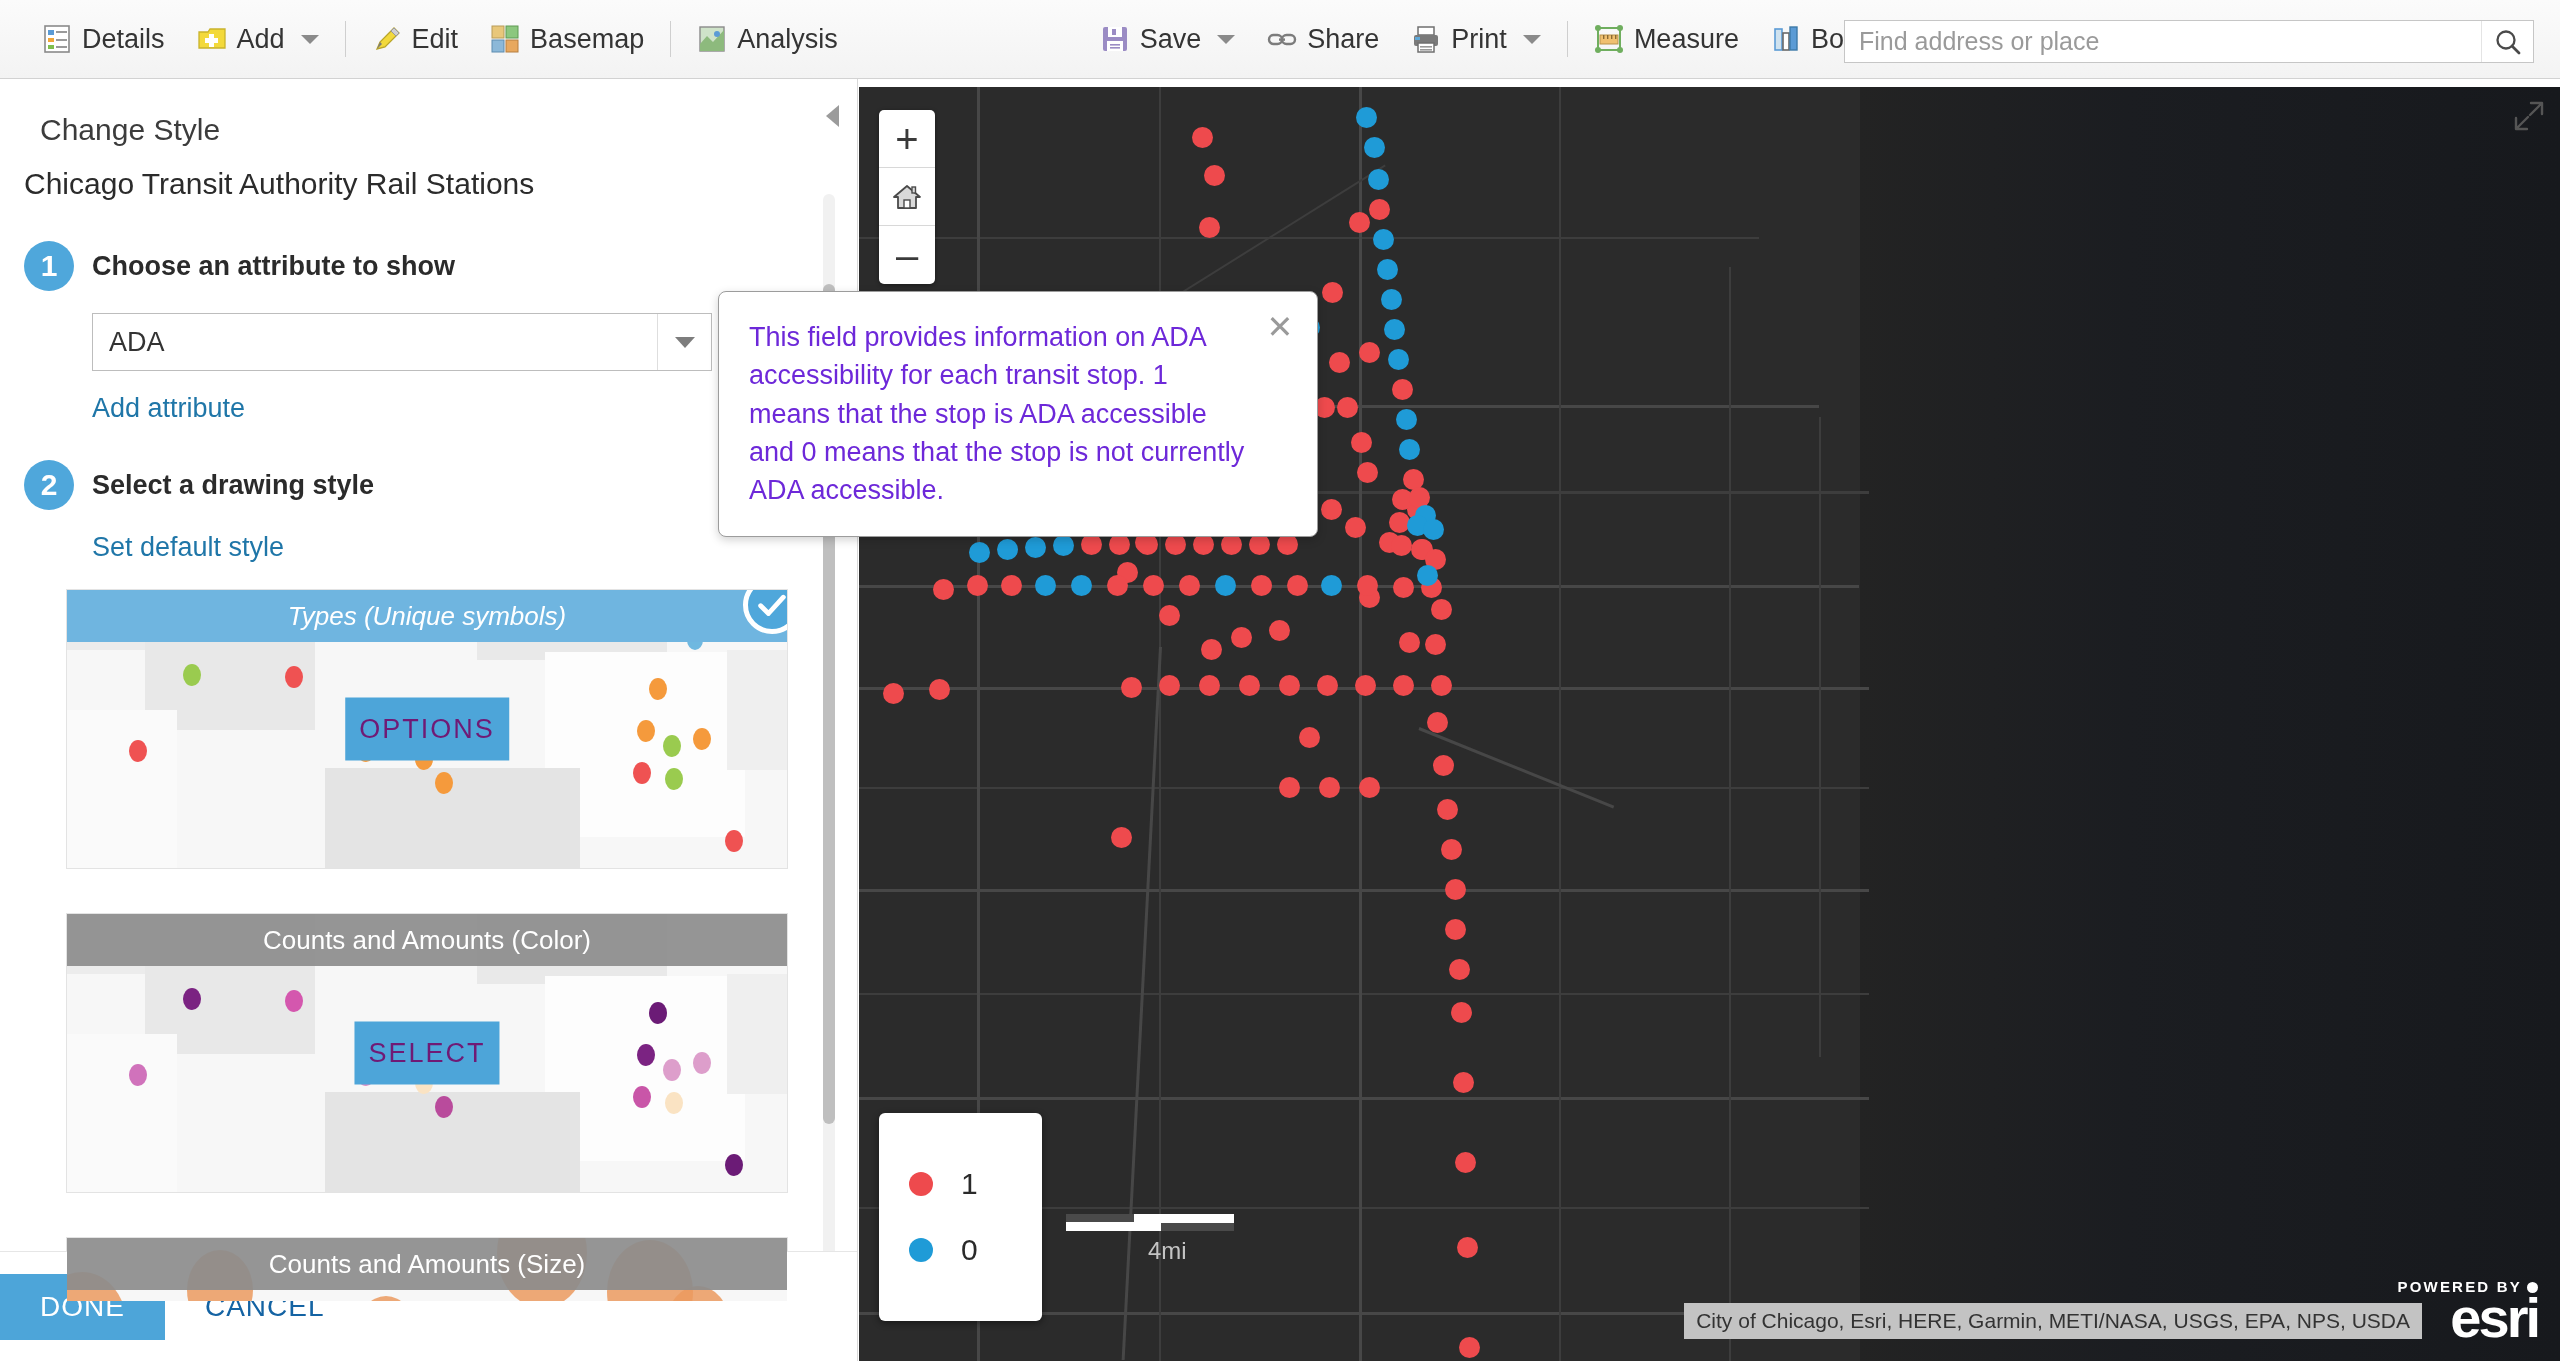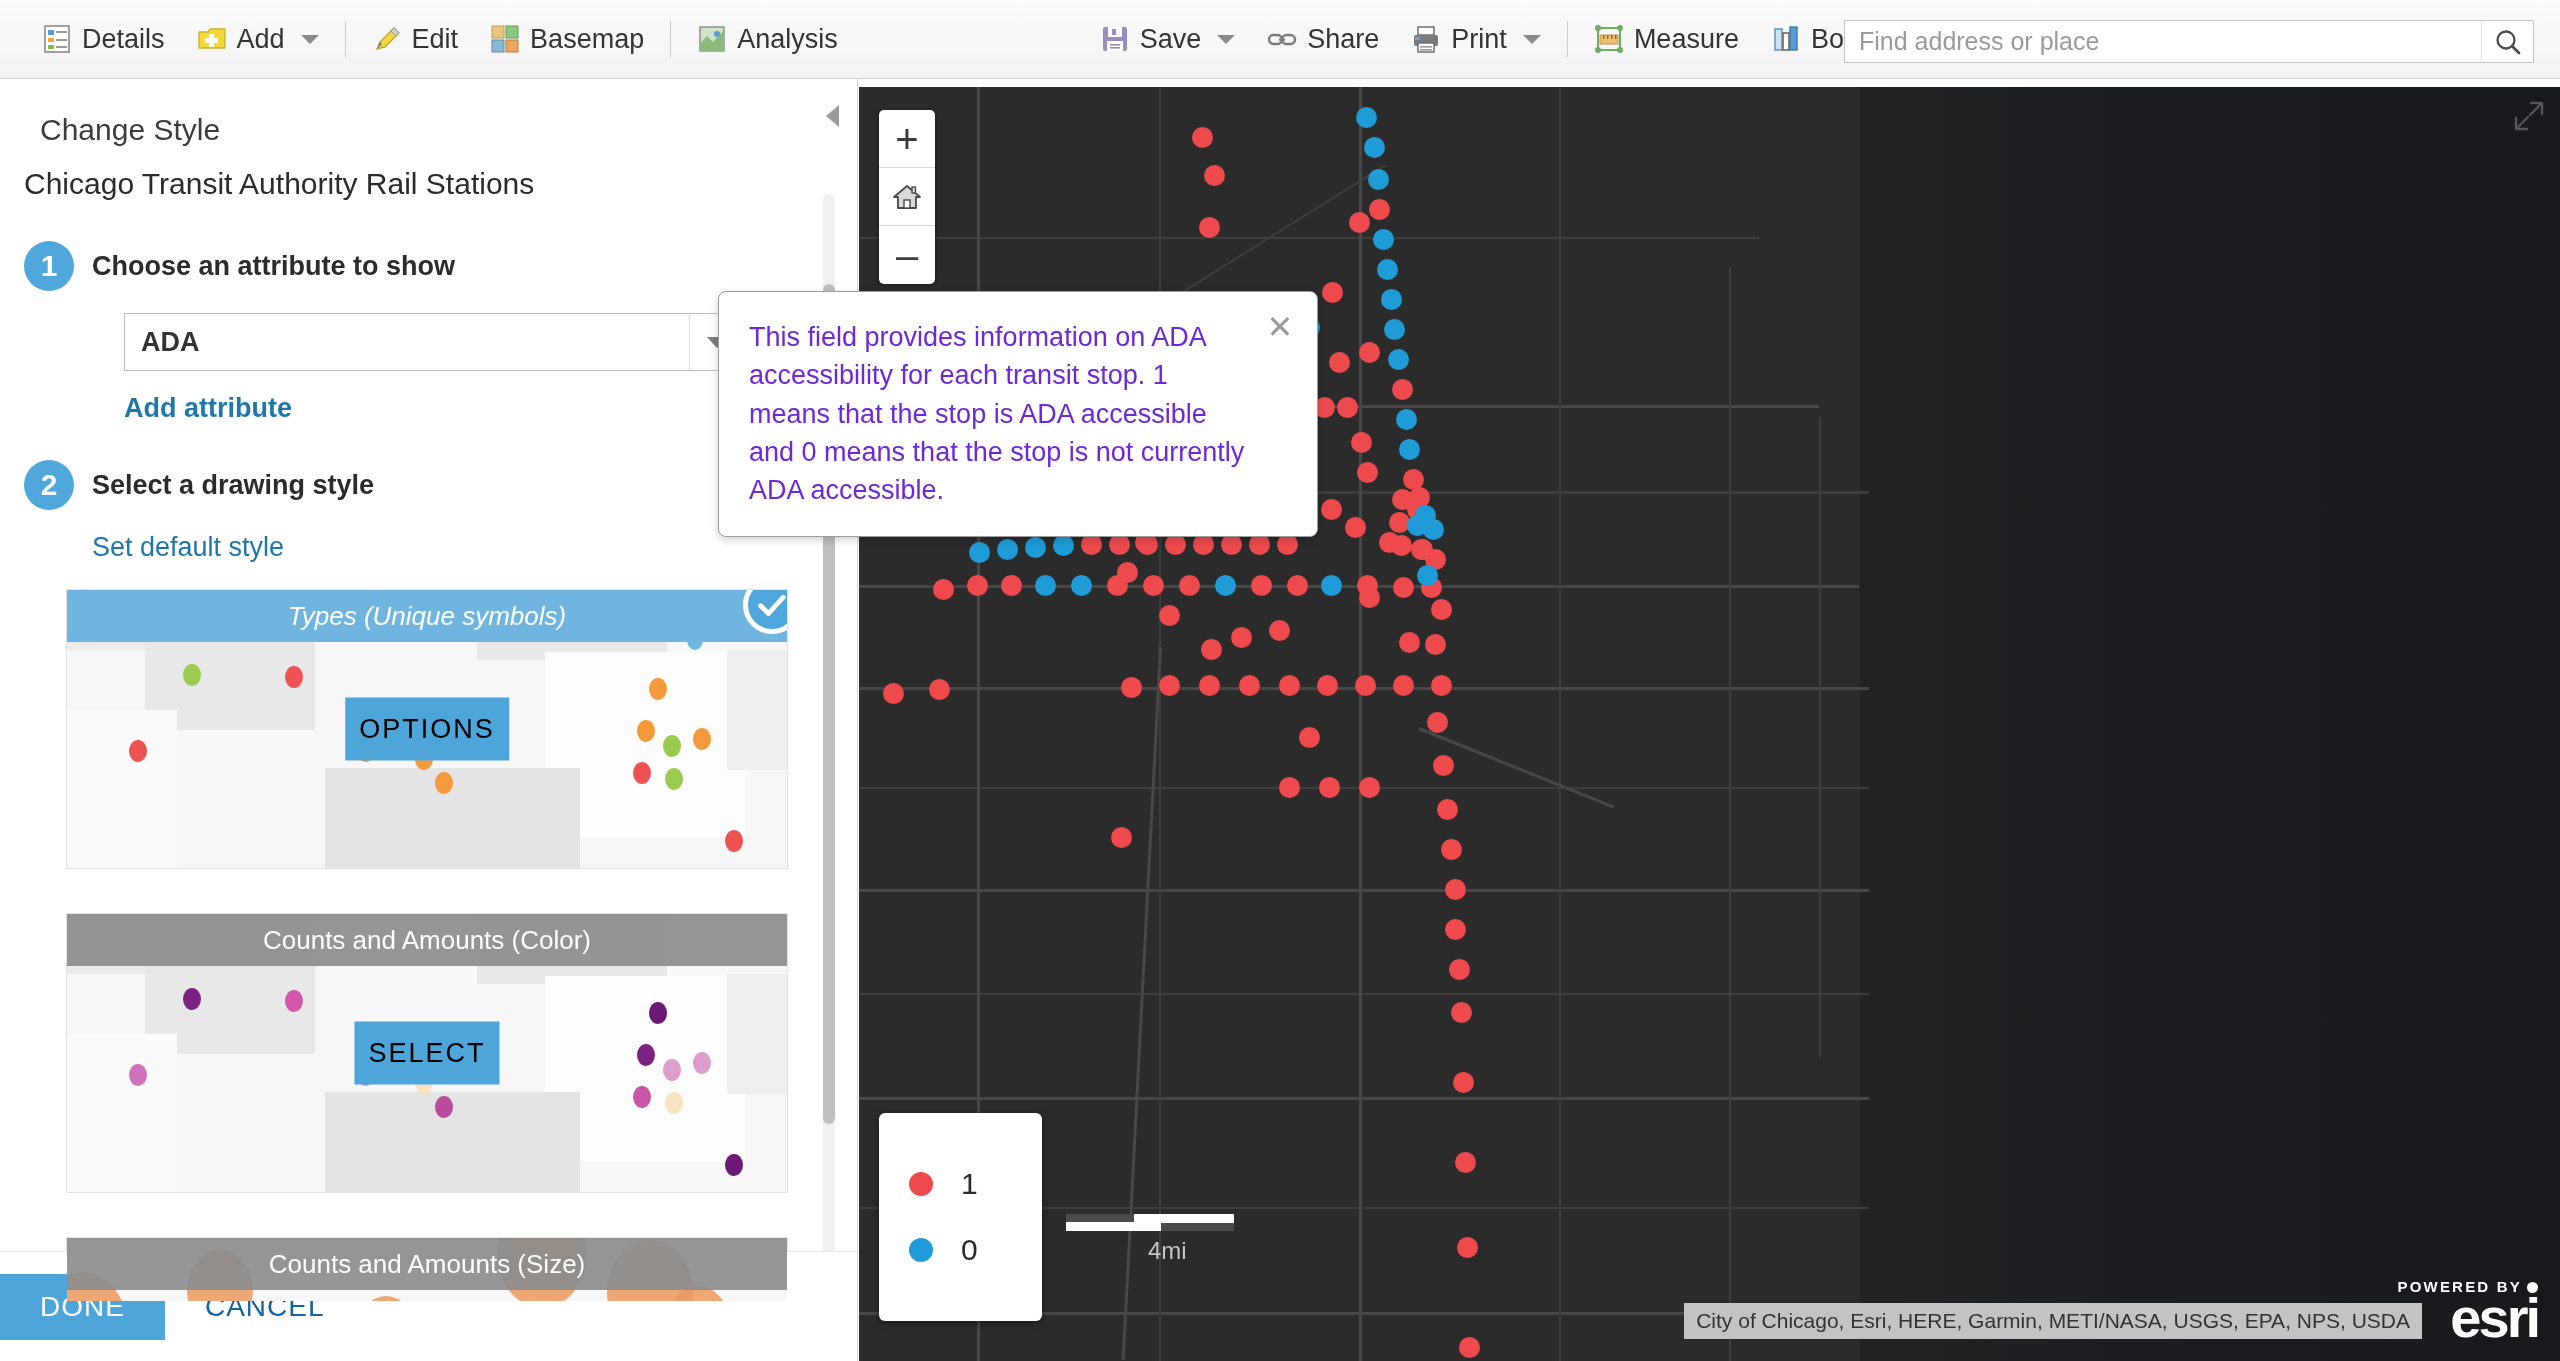--- a/index.html
+++ b/index.html
@@ -91,21 +91,21 @@
     background: #4fa7db; color: #fff;
     font-size: 30px; font-weight: 700;
     display: flex; align-items: center; justify-content: center;
     flex: 0 0 50px;
   }
   .step-label {
     font-size: 27px; font-weight: 700; color: #2b2b2b;
     padding-top: 10px;
   }
 
-  .field-row { margin: 22px 0 0 100px; font-weight: bold; }
+  .field-row { margin: 22px 0 0 68px; }
   .select-box {
     width: 620px; height: 58px;
     border: 1px solid #bdbdbd; background: #fff;
     display: flex; align-items: center; cursor: pointer;
   }
   .select-value {
     flex: 1; font-size: 27px; color: #333; padding-left: 16px;
   }
   .select-arrow-wrap {
     width: 54px; height: 100%;
@@ -141,21 +141,21 @@
   .card.selected .card-header { background: #6fb5e0; font-style: italic; }
   .card-thumb {
     position: absolute; left: 0; top: 0; width: 100%; height: 100%;
     background: #f7f7f7; z-index: 1; overflow: hidden;
   }
   .parcel { position: absolute; background: #ececec; }
   .dot { position: absolute; border-radius: 50%; }
   .card-action {
     position: absolute; z-index: 4;
     left: 50%; top: 50%; transform: translate(-50%,-50%);
-    padding: 16px 14px; background: #4da5d9; color: #000000;
+    padding: 16px 14px; background: #4da5d9; color: #701a75;
     font-size: 27px; letter-spacing: 2px;
     display: flex; align-items: center; justify-content: center;
   }
   .check-badge {
     position: absolute; right: -14px; top: -14px; z-index: 6;
     width: 58px; height: 58px; border-radius: 50%;
     background: #4fa7db; border: 5px solid #fff;
     display: flex; align-items: center; justify-content: center;
   }
   .check-badge svg { width: 34px; height: 34px; }

